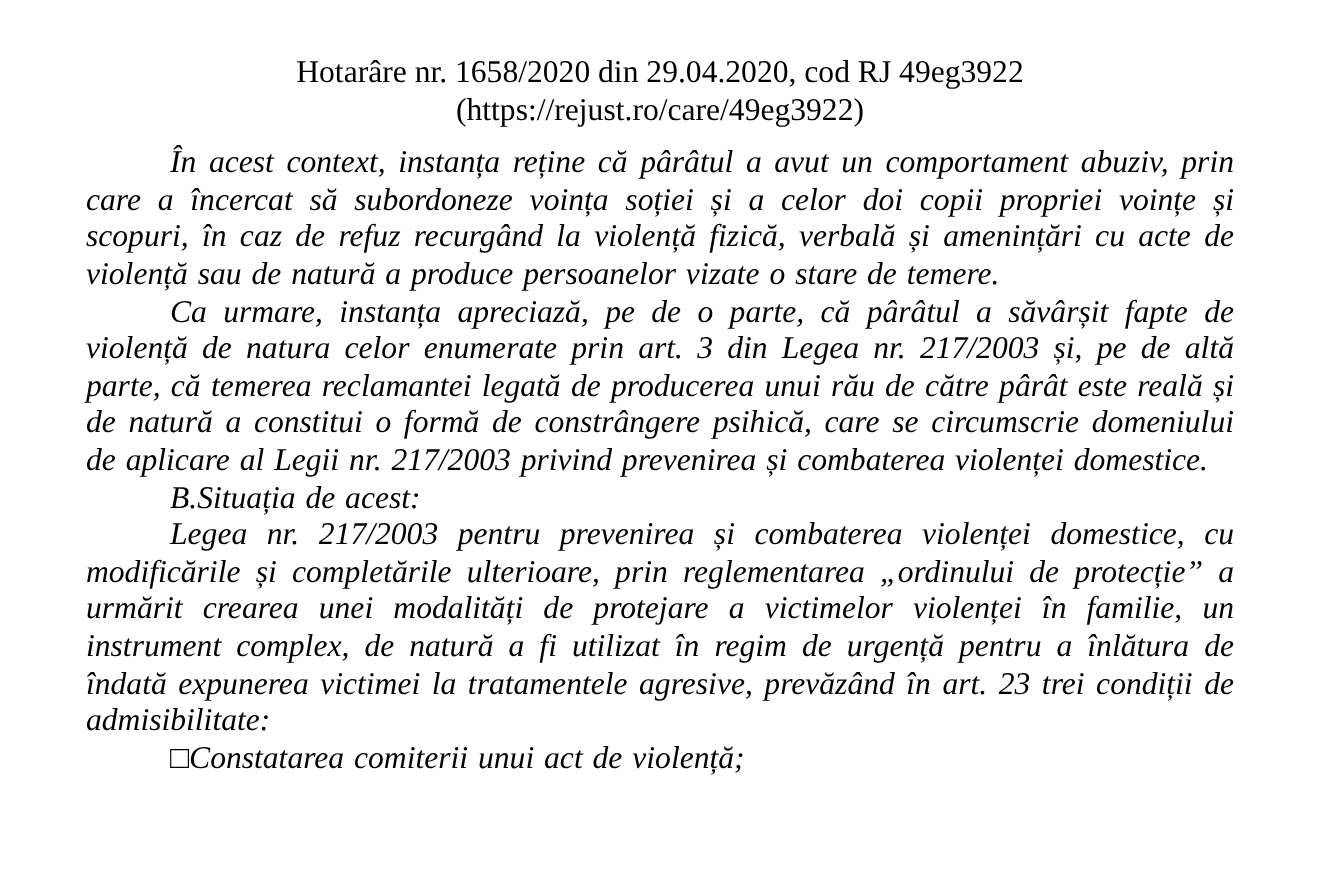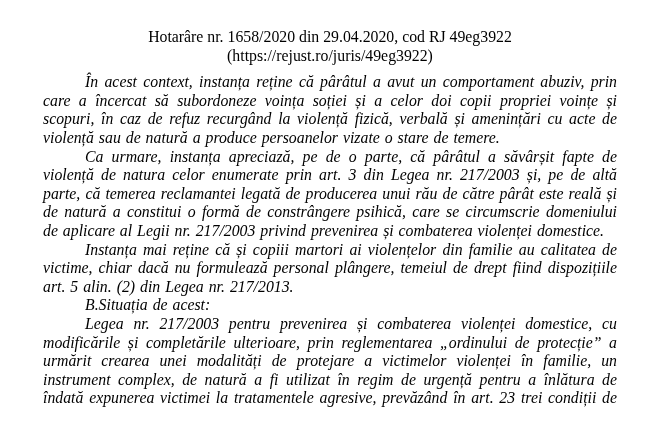--- a/index.html
+++ b/index.html
@@ -34,23 +34,22 @@
     word-spacing: 1px;
     font-style: italic;
   }
 </style>
 </head>
 <body>
 
 <div class="page">
   <div class="doc-header">
     <div class="title-line">Hotarâre nr. 1658/2020 din 29.04.2020, cod RJ 49eg3922</div>
-    <div class="title-line">(https://rejust.ro/juris/49eg3922)</div>
+    <div class="title-line">(https://rejust.ro/care/49eg3922)</div>
   </div>
   <div class="doc-body">
       <p>În acest context, instanța reține că pârâtul a avut un comportament abuziv, prin care a încercat să subordoneze voința soției și a celor doi copii propriei voințe și scopuri, în caz de refuz recurgând la violență fizică, verbală și amenințări cu acte de violență sau de natură a produce persoanelor vizate o stare de temere.</p>
       <p>Ca urmare, instanța apreciază, pe de o parte, că pârâtul a săvârșit fapte de violență de natura celor enumerate prin art. 3 din Legea nr. 217/2003 și, pe de altă parte, că temerea reclamantei legată de producerea unui rău de către pârât este reală și de natură a constitui o formă de constrângere psihică, care se circumscrie domeniului de aplicare al Legii nr. 217/2003 privind prevenirea și combaterea violenței domestice.</p>
-      <p>Instanța mai reține că și copiii martori ai violențelor din familie au calitatea de victime, chiar dacă nu formulează personal plângere, temeiul de drept fiind dispozițiile art. 5 alin. (2) din Legea nr. 217/2013.</p>
       <p>B.Situația de acest:</p>
       <p>Legea nr. 217/2003 pentru prevenirea și combaterea violenței domestice, cu modificările și completările ulterioare, prin reglementarea „ordinului de protecție” a urmărit crearea unei modalități de protejare a victimelor violenței în familie, un instrument complex, de natură a fi utilizat în regim de urgență pentru a înlătura de îndată expunerea victimei la tratamentele agresive, prevăzând în art. 23 trei condiții de admisibilitate:</p>
       <p>□Constatarea comiterii unui act de violență;</p>
     </div>
 </div>
 
 </body></html>

